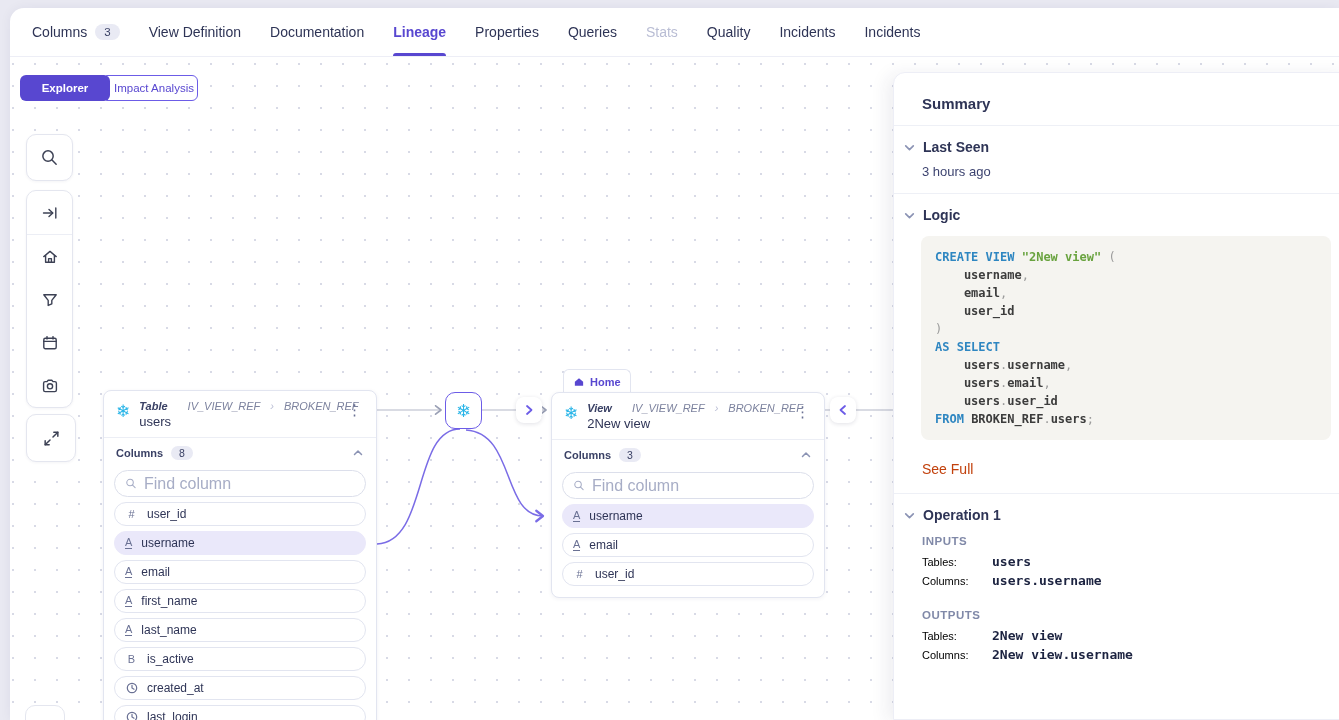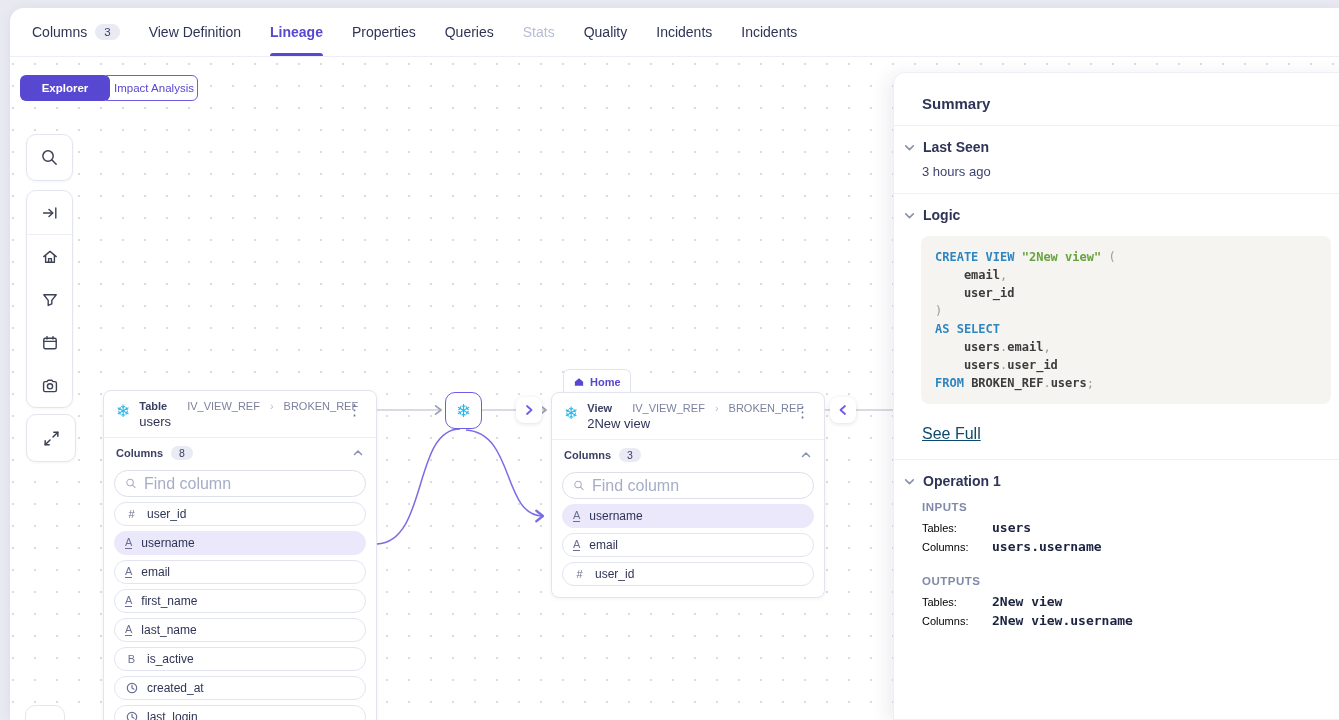--- a/index.html
+++ b/index.html
@@ -41,21 +41,21 @@
   .tool-sep { width:100%; height:1px; background:#eceef5; }
   .icon-stroke { stroke:#3c4154; fill:none; stroke-width:1.4; stroke-linecap:round; stroke-linejoin:round; }
 
   
   .node { position:absolute; width:274px; background:#fff; border:1px solid #e2e5f0;
     border-radius:8px; box-shadow:0 1px 4px rgba(40,40,80,.06); }
   .node-header { display:flex; align-items:flex-start; gap:9px; padding:9px 10px 8px 12px;
     border-bottom:1px solid #eceef5; cursor:pointer; }
   .snowflake { color:#29b5e8; font-size:17px; line-height:1; margin-top:3px; }
   .node-titles { flex:1; min-width:0; }
-  .node-meta { display:flex; align-items:center; gap:10px; font-size:11px; color:#4a5070; }
+  .node-meta { display:flex; align-items:center; gap:10px; font-size:11px; color:#4a5070;font-style:italic; }
   .node-kind { font-weight:bold; color:#3a4165; }
   .meta-pipe { width:1px; height:11px; background:#d6d9e6; }
   .node-path { color:#7c829e; }
   .crumb-sep { color:#b9bdd4; font-size:11px; }
   .node-name { font-size:13px; color:#2e3456; margin-top:2px; }
   .kebab { color:#6a7194; font-size:15px; line-height:1; padding:2px 4px; cursor:pointer; letter-spacing:0; }
   .cols-bar { display:flex; align-items:center; gap:8px; padding:8px 12px 4px 12px; cursor:pointer; }
   .cols-label { font-size:11px; font-weight:bold; color:#3a4165; }
   .cols-count { background:#e9eaf4; color:#3a4165; font-size:10.5px; padding:1px 8px; border-radius:9px; }
   .cols-chevron { margin-left:auto; display:flex; }
@@ -97,39 +97,42 @@
   .section-body { padding-left:28px; }
   .last-seen-val { font-size:13px; color:#3d4470; margin-top:9px; }
   .code-block { margin:13px 17px 0 27px; background:#f5f4f0; border-radius:8px;
     padding:12px 14px; font-family:"DejaVu Sans Mono", monospace; font-size:12px;
     line-height:18px; font-weight:bold; }
   .code-block div { white-space:pre; }
   .tok-kw { color:#2e86c1; }
   .tok-str { color:#69a33f; }
   .tok-id { color:#3c3c3c; }
   .tok-pu { color:#9b9b9b; font-weight:normal; }
-  .see-full { display:inline-block; margin:21px 0 2px 28px; color:#0c4a6e; font-size:16px; cursor:pointer;text-decoration:underline; }
+  .see-full { display:inline-block; margin:21px 0 2px 28px; color:#c2410c; font-size:14px; cursor:pointer; }
   .io-group { margin-top:12px; }
   .io-label { font-size:11.5px; font-weight:bold; letter-spacing:.5px; color:#8089a8; margin-bottom:7px; }
   .io-row { display:flex; align-items:baseline; margin-top:4px; }
   .io-key { width:70px; font-size:11px; color:#000000; }
   .io-val { font-family:"DejaVu Sans Mono", monospace; font-size:13px; font-weight:bold; color:#1c2340; }
 </style>
 </head>
 <body>
 
 <div class="app-card">
 
   <div class="nav">
     <div class="tab">
       <span>Columns</span>
       <span class="tab-badge">3</span>
     </div>
     <div class="tab">
         <span>View Definition</span>
+      </div>
+    <div class="tab">
+        <span>Documentation</span>
       </div>
     <div class="tab active">
         <span>Lineage</span>
       </div>
     <div class="tab">
         <span>Properties</span>
       </div>
     <div class="tab">
         <span>Queries</span>
       </div>
@@ -387,24 +390,26 @@
 
       <div class="section">
         <div class="section-head">
           <svg width="13" height="13" viewBox="0 0 12 12">
               <polyline points="2.5,4.5 6,8 9.5,4.5" fill="none" stroke="#8b93b4" stroke-width="1.5" stroke-linecap="round" stroke-linejoin="round"></polyline>
             </svg>
           <span class="section-title">Logic</span>
         </div>
         <div class="code-block">
             <div><span class="tok-kw">CREATE VIEW</span><span class="tok-pu"> </span><span class="tok-str">"2New view"</span><span class="tok-pu"> (</span></div>
+            <div><span class="tok-id">    username</span><span class="tok-pu">,</span></div>
             <div><span class="tok-id">    email</span><span class="tok-pu">,</span></div>
             <div><span class="tok-id">    user_id</span></div>
             <div><span class="tok-pu">)</span></div>
             <div><span class="tok-kw">AS SELECT</span></div>
+            <div><span class="tok-id">    users</span><span class="tok-pu">.</span><span class="tok-id">username</span><span class="tok-pu">,</span></div>
             <div><span class="tok-id">    users</span><span class="tok-pu">.</span><span class="tok-id">email</span><span class="tok-pu">,</span></div>
             <div><span class="tok-id">    users</span><span class="tok-pu">.</span><span class="tok-id">user_id</span></div>
             <div><span class="tok-kw">FROM</span><span class="tok-pu"> </span><span class="tok-id">BROKEN_REF</span><span class="tok-pu">.</span><span class="tok-id">users</span><span class="tok-pu">;</span></div>
           </div>
         <div><span class="see-full">See Full</span></div>
       </div>
       <div class="divider"></div>
 
       <div class="section">
         <div class="section-head">

